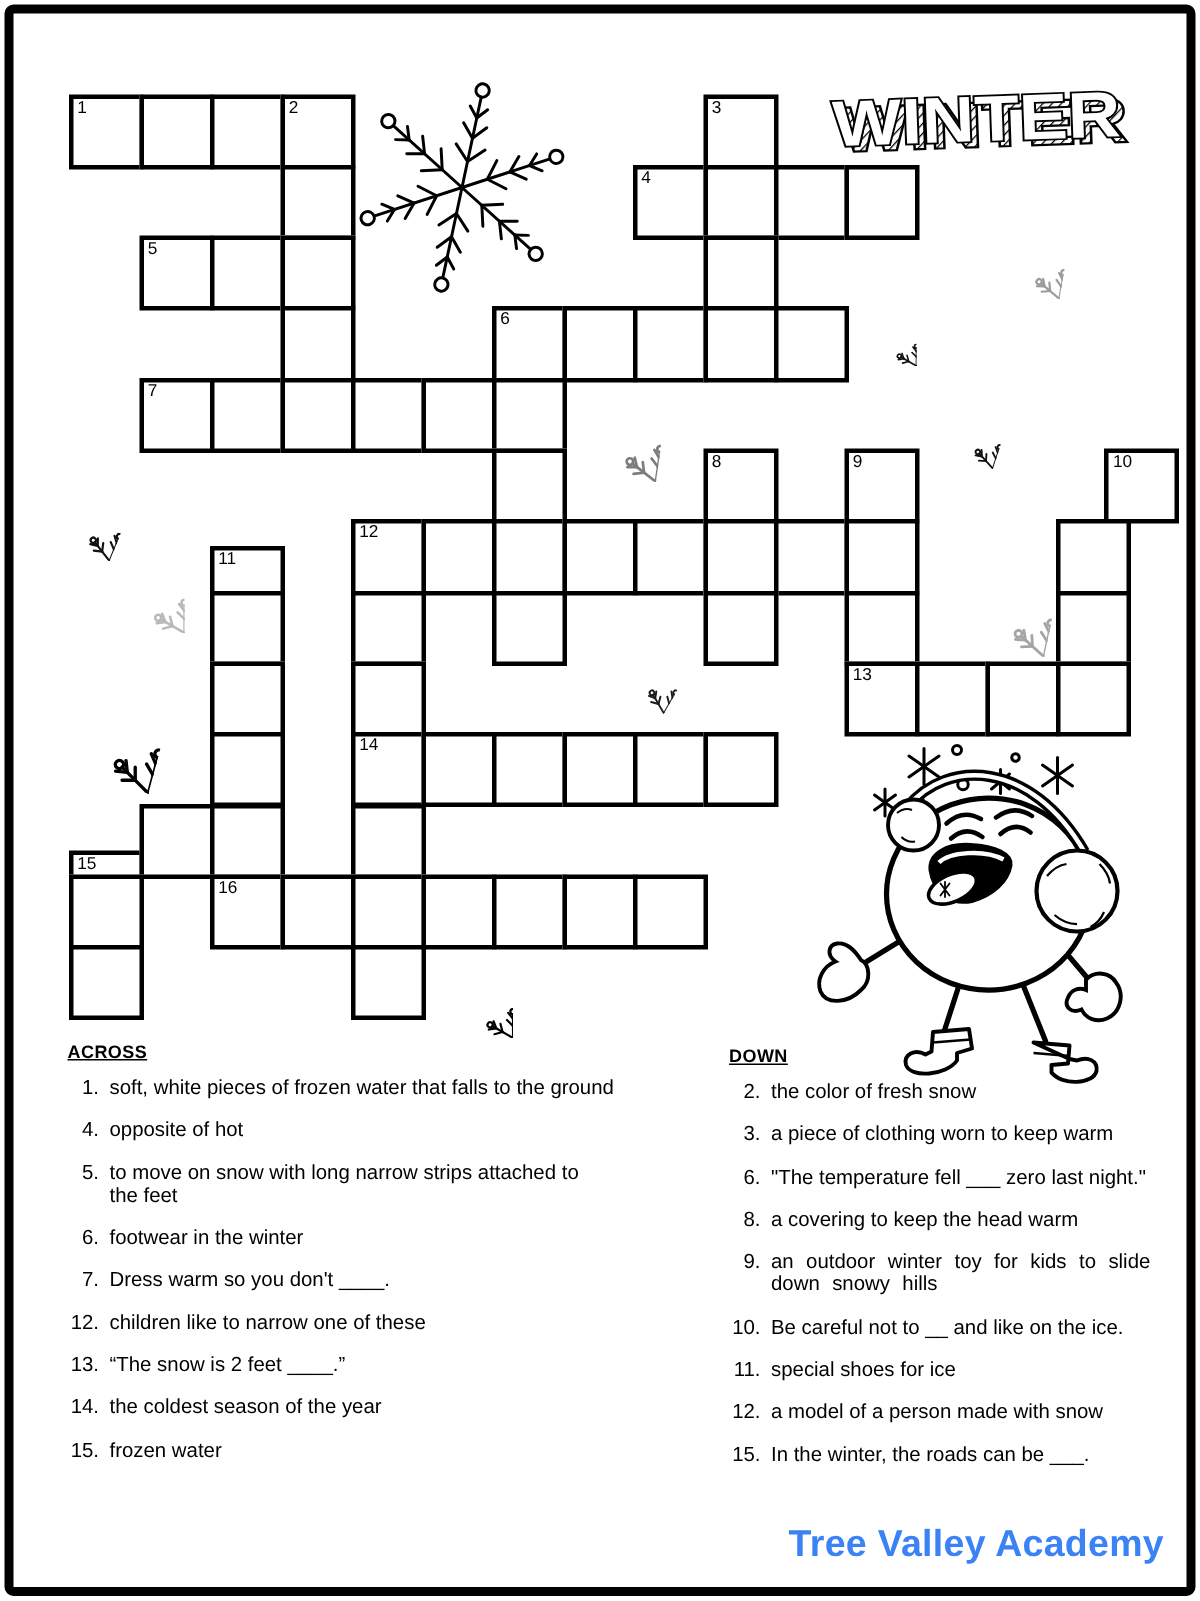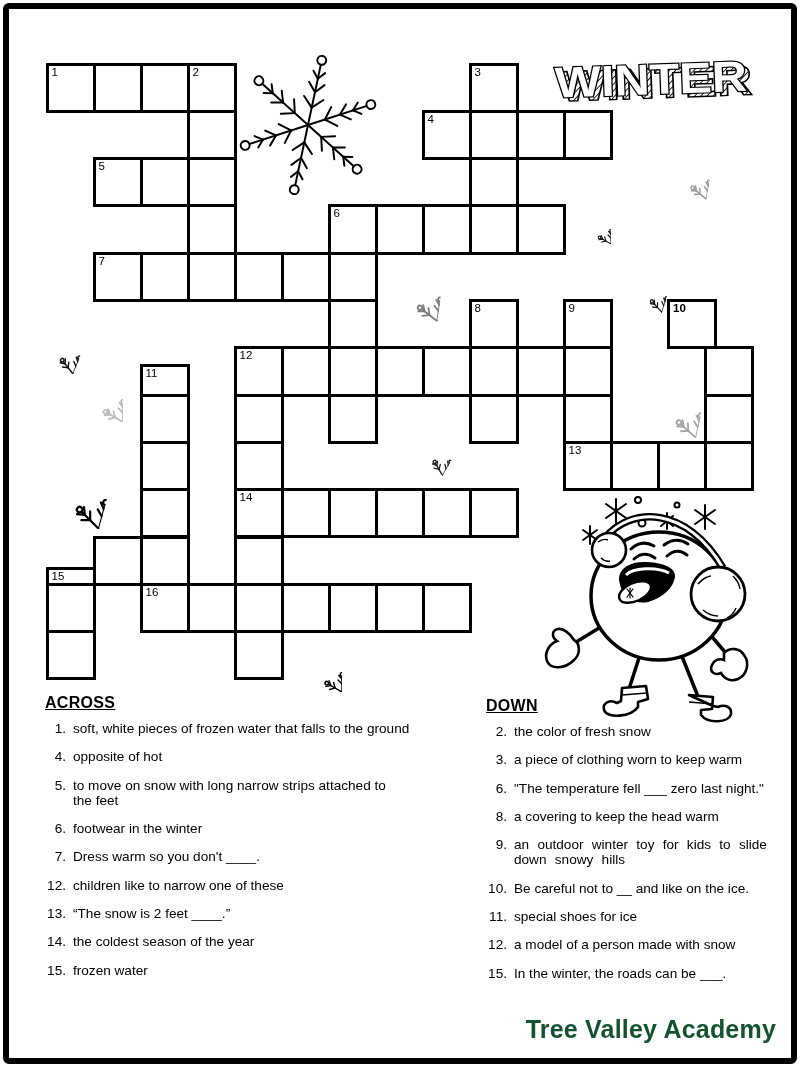--- a/index.html
+++ b/index.html
@@ -23,21 +23,21 @@
   }
   
   .title-svg { position:absolute; left:550px; top:50px; }
   
   .flake { position:absolute; fill:none; }
   .bigflake { position:absolute; left:234px; top:51px; }
   .snowman-svg { position:absolute; left:543px; top:492px; }
   
   .clues { position:absolute; }
   .clues h2 {
-    margin:0 0 9px 0; font-size:16px; font-weight:bold;
+    margin:0 0 9px 0; font-size:12px; font-weight:bold;
     text-decoration:underline; letter-spacing:0.3px;
   }
   .across-sec { left:45px; top:694px; width:404px; }
   .down-sec   { left:486px; top:697px; width:306px; }
   .clue-item { display:flex; margin-bottom:13px; font-size:13.6px; line-height:15.3px; }
   .clue-num { min-width:21px; width:21px; text-align:right; margin-right:7px; flex:none; }
   .clue-text { white-space:pre-line; }
   .down-sec .clue-item:nth-child(5) .clue-text { word-spacing:4.5px; }
   
   .brand {
@@ -181,21 +181,21 @@
     <div class="cell" style="left: 233.5px; top: 251.7px;"></div>
     <div class="cell" style="left: 280.5px; top: 251.7px;"></div>
     <div class="cell" style="left: 327.5px; top: 251.7px;"></div>
     <div class="cell" style="left: 327.5px; top: 299px;"></div>
     <div class="cell" style="left: 468.5px; top: 299px;">
       <span>8</span>
     </div>
     <div class="cell" style="left: 562.5px; top: 299px;">
       <span>9</span>
     </div>
-    <div class="cell" style="left: 667px; top: 299px; font-weight: bold;">
+    <div class="cell" style="left: 736px; top: 299px;">
       <span>10</span>
     </div>
     <div class="cell" style="left: 139.5px; top: 364px;">
       <span>11</span>
     </div>
     <div class="cell" style="left: 233.5px; top: 346.3px;">
       <span>12</span>
     </div>
     <div class="cell" style="left: 280.5px; top: 346.3px;"></div>
     <div class="cell" style="left: 327.5px; top: 346.3px;"></div>
@@ -444,13 +444,13 @@
         <span class="clue-num">12.</span>
         <span class="clue-text">a model of a person made with snow</span>
       </div>
       <div class="clue-item">
         <span class="clue-num">15.</span>
         <span class="clue-text">In the winter, the roads can be ___.</span>
       </div>
     </div>
 </div>
 
-<div class="brand" style="color: #14532d;">Tree Valley Academy</div>
+<div class="brand" style="color: #3b82f6;">Tree Valley Academy</div>
 
 </body></html>

